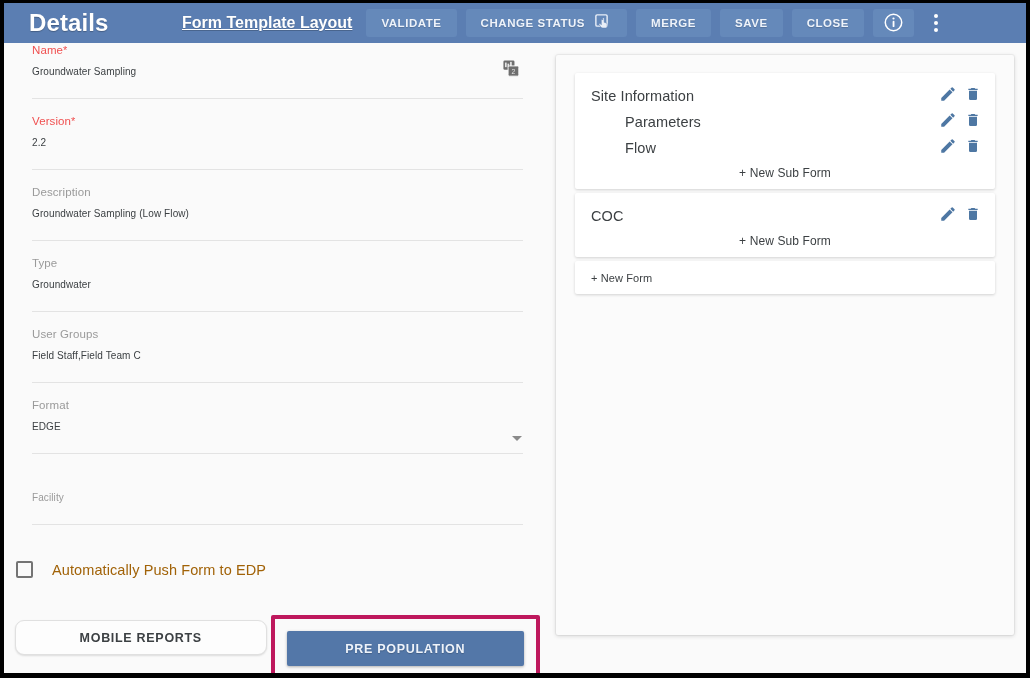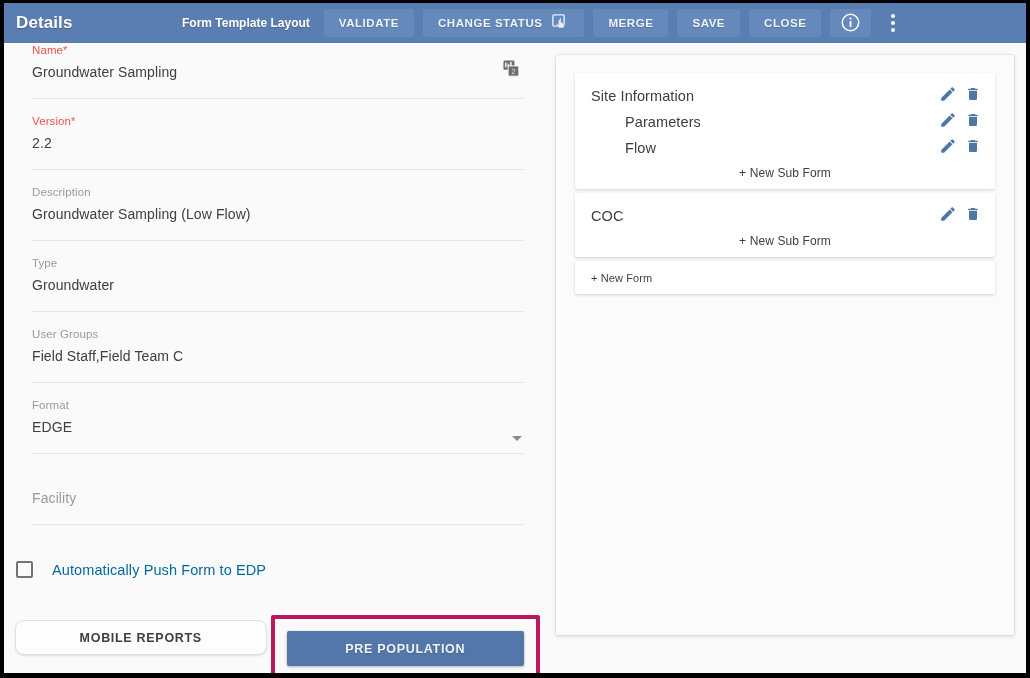--- a/index.html
+++ b/index.html
@@ -29,35 +29,36 @@
     position: relative;
     height: 40px;
     background: #5b7eb2;
     display: flex;
     align-items: center;
     box-sizing: border-box;
     padding: 0 8px 0 0;
   }
   .appbar-title-left {
     width: 178px;
-    padding-left: 12px;
+    padding-left: 25px;
     box-sizing: border-box;
     color: #ffffff;
-    font-size: 17px;
+    font-size: 24px;
     font-weight: bold;
     letter-spacing: .1px;
     text-shadow: 0 1px 1px rgba(0,0,0,.25);
   }
   .appbar-title-center {
     color: #ffffff;
-    font-size: 12px;
+    font-size: 16px;
     font-weight: bold;
     margin-right: 14px;
     white-space: nowrap;
     text-shadow: 0 1px 1px rgba(0,0,0,.2);
+    text-decoration: underline;
   }
   .abtn {
     background: #6589ba;
     color: #eef3fa;
     border: none;
     border-radius: 3px;
     height: 28px;
     font-size: 11.5px;
     font-weight: bold;
     letter-spacing: .55px;
@@ -118,21 +119,21 @@
   }
   .field-label {
     font-size: 11.5px;
     color: #9a9a9a;
     line-height: 14px;
     letter-spacing: .1px;
   }
   .field-label.required { color: #f05050; }
   .field-label .star { color: #f05050; font-size: 11px; }
   .field-value {
-    font-size: 14px;
+    font-size: 10px;
     color: #3c4043;
     line-height: 22px;
     padding-top: 4px;
     letter-spacing: .1px;
   }
   .field-value.placeholder { color: #9a9a9a; }
   .field-gap { height: 15px; }
 
   .copy-icon {
     position: absolute;
@@ -165,21 +166,21 @@
     width: 17px;
     height: 17px;
     border: 2px solid #747474;
     border-radius: 2px;
     background: #fafafa;
     cursor: pointer;
     box-sizing: border-box;
   }
   .cbox-label {
     font-size: 14.5px;
-    color: #0369a1;
+    color: #a16207;
     letter-spacing: .1px;
   }
 
   .foot-btns {
     position: absolute;
     left: 11px;
     top: 577px;
     width: 520px;
     display: flex;
     gap: 9px;

